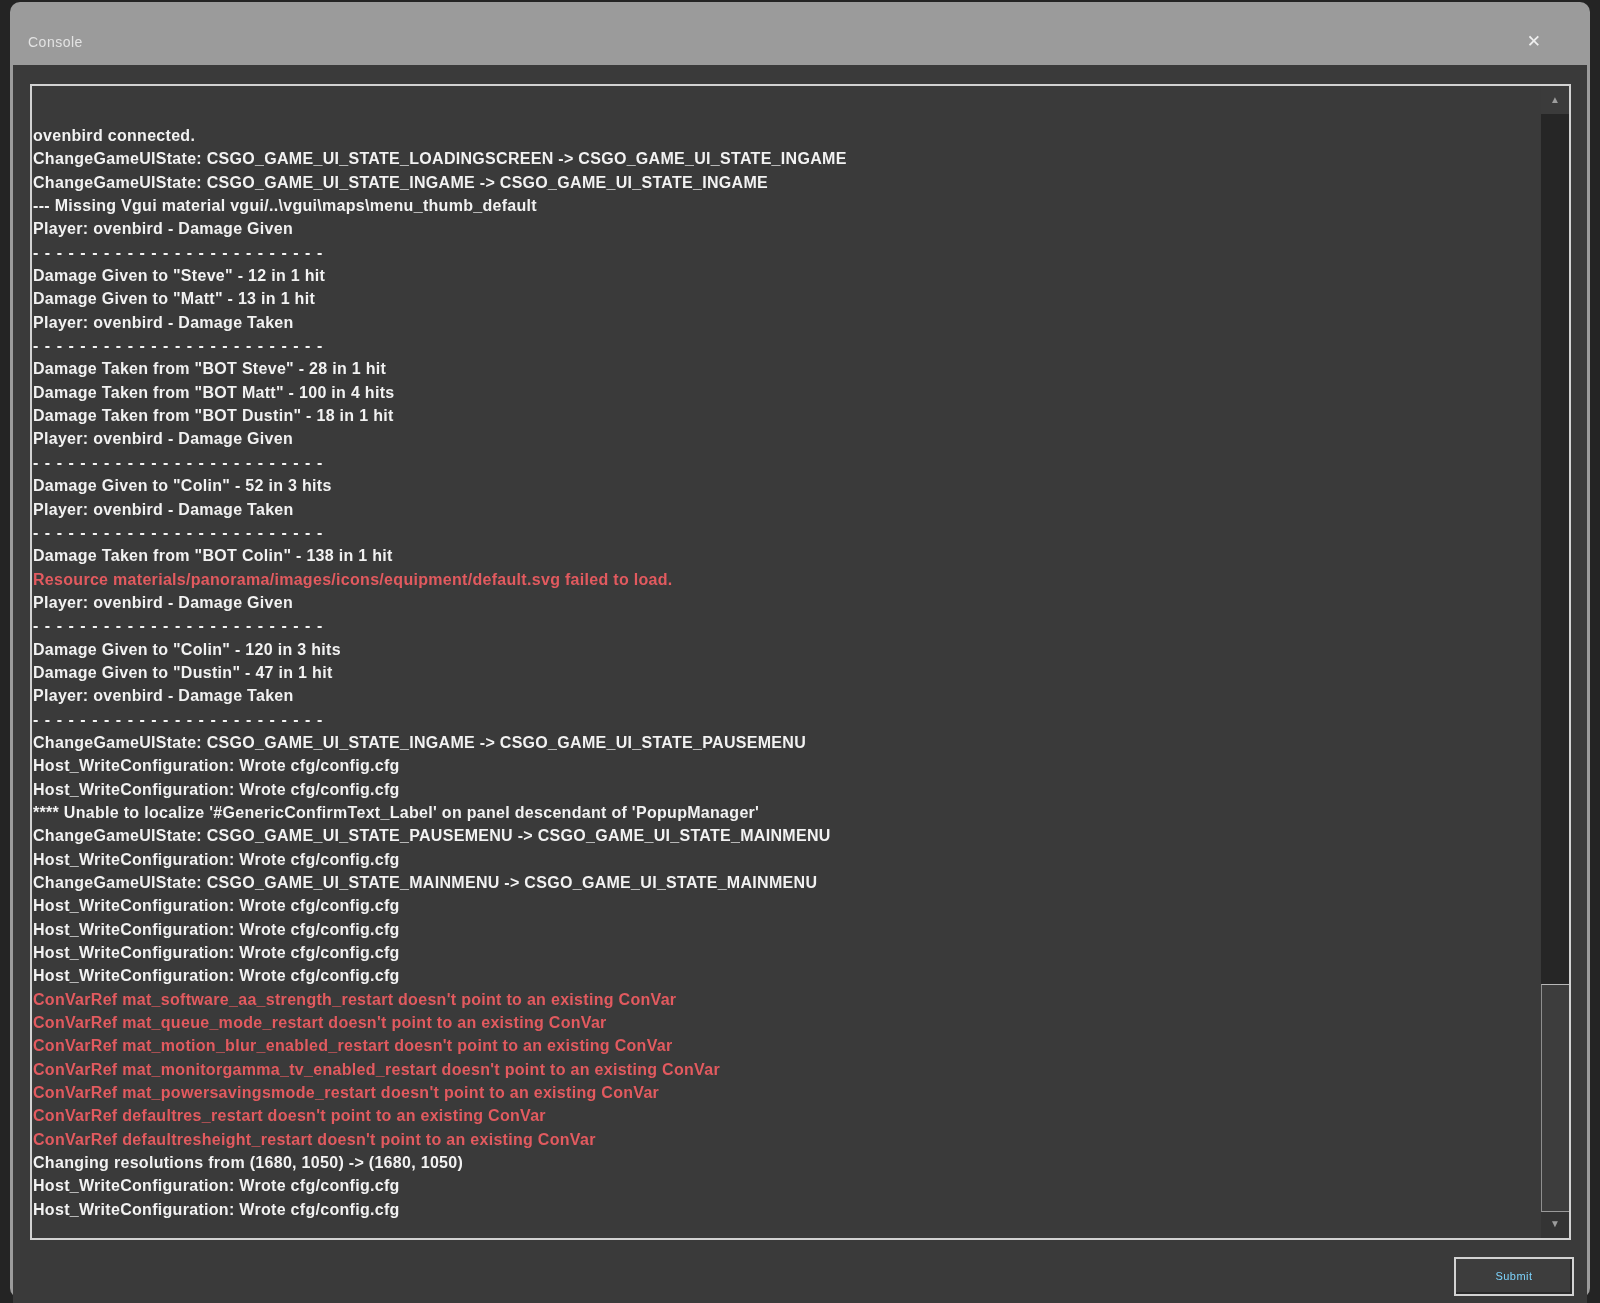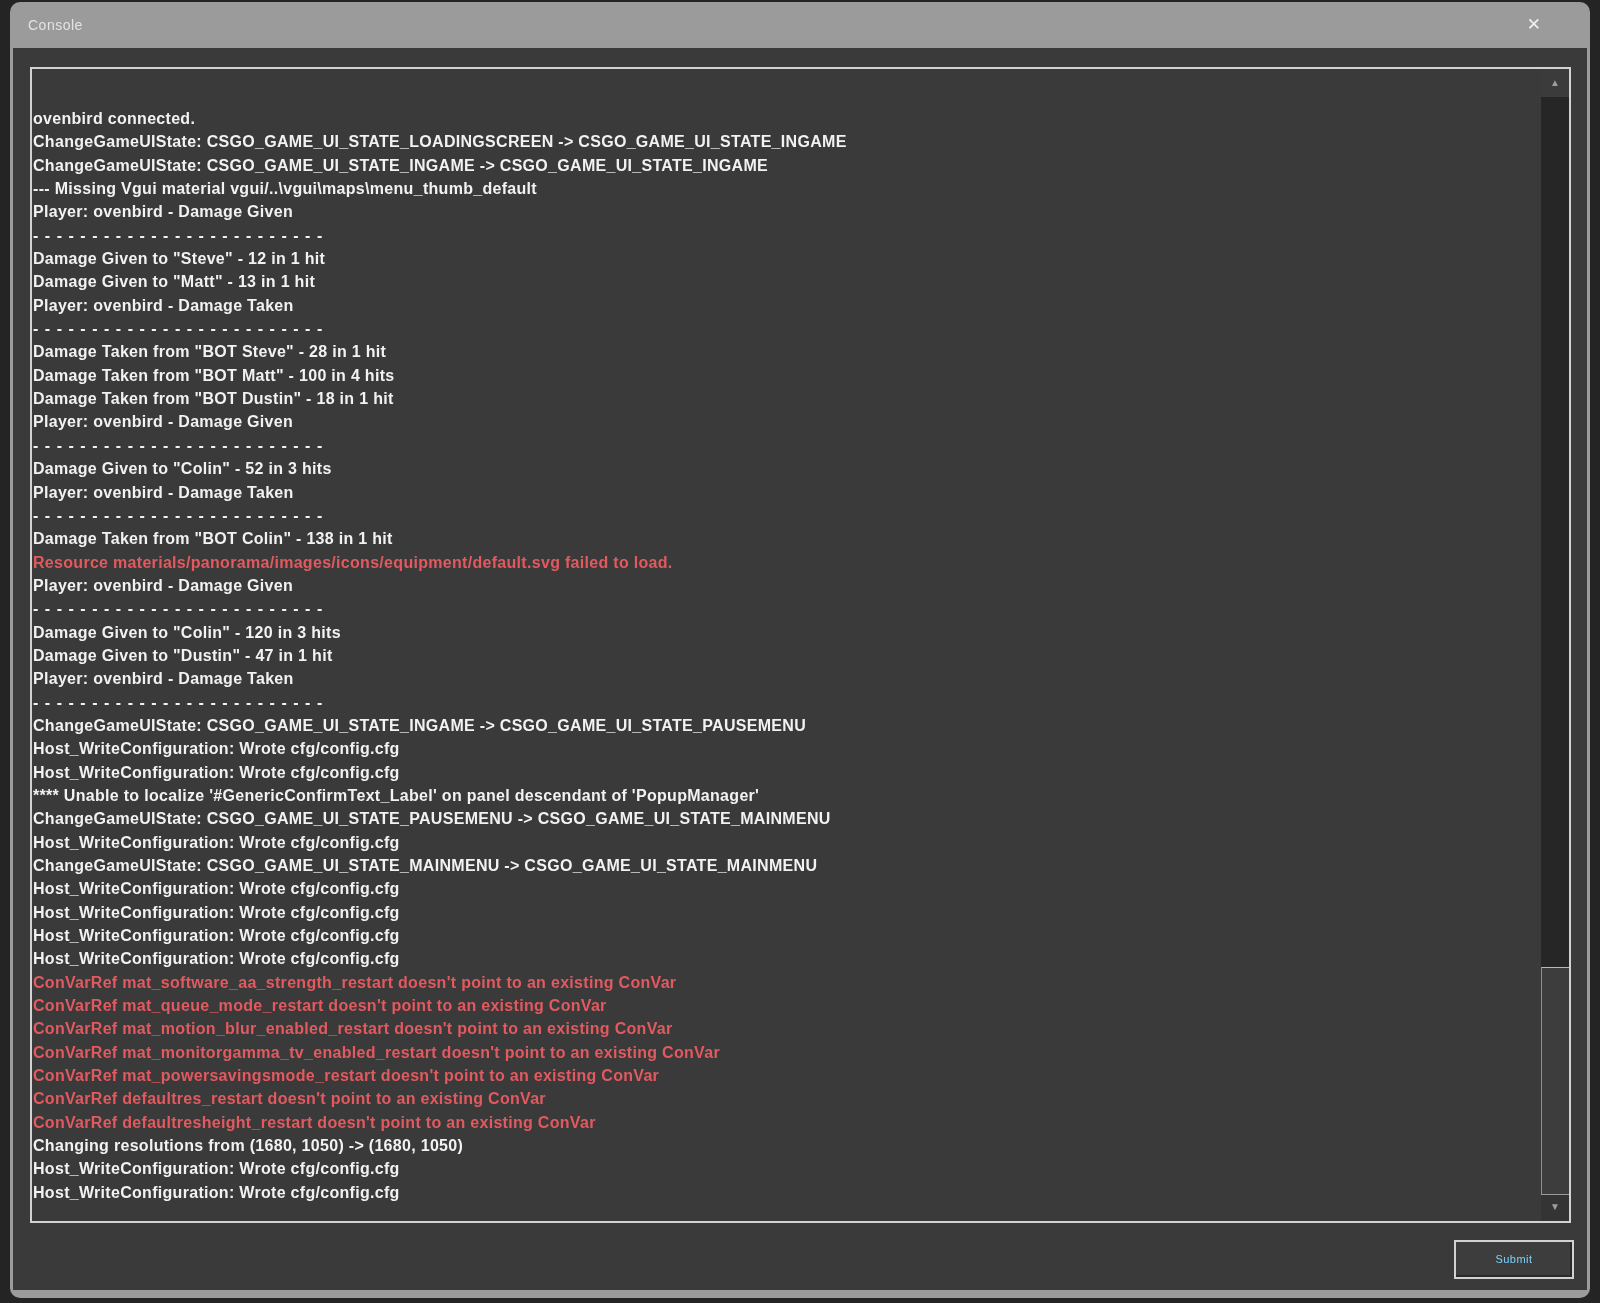--- a/index.html
+++ b/index.html
@@ -3,21 +3,21 @@
 <meta charset="utf-8">
 <style>
   html,body{margin:0;padding:0;width:1600px;height:1303px;overflow:hidden;background:#242424;}
   *{box-sizing:border-box;}
   body{font-family:"Liberation Sans",sans-serif;}
 
   .window{
     position:absolute;left:10px;top:2px;width:1580px;height:1296px;
     background:var(--titlebar,#9b9b9b);
     border-radius:10px;
-    padding:0 3px 8px 3px;
+    padding:17px 3px 8px 3px;
   }
   .titlebar{
     position:relative;height:46px;
     color:#e3e3e3;font-size:14px;line-height:47px;
     padding-left:15px;letter-spacing:0.5px;
   }
   .close{
     position:absolute;right:40px;top:0;width:26px;height:46px;
     text-align:center;line-height:46px;font-size:17px;color:#efefef;
     cursor:pointer;

